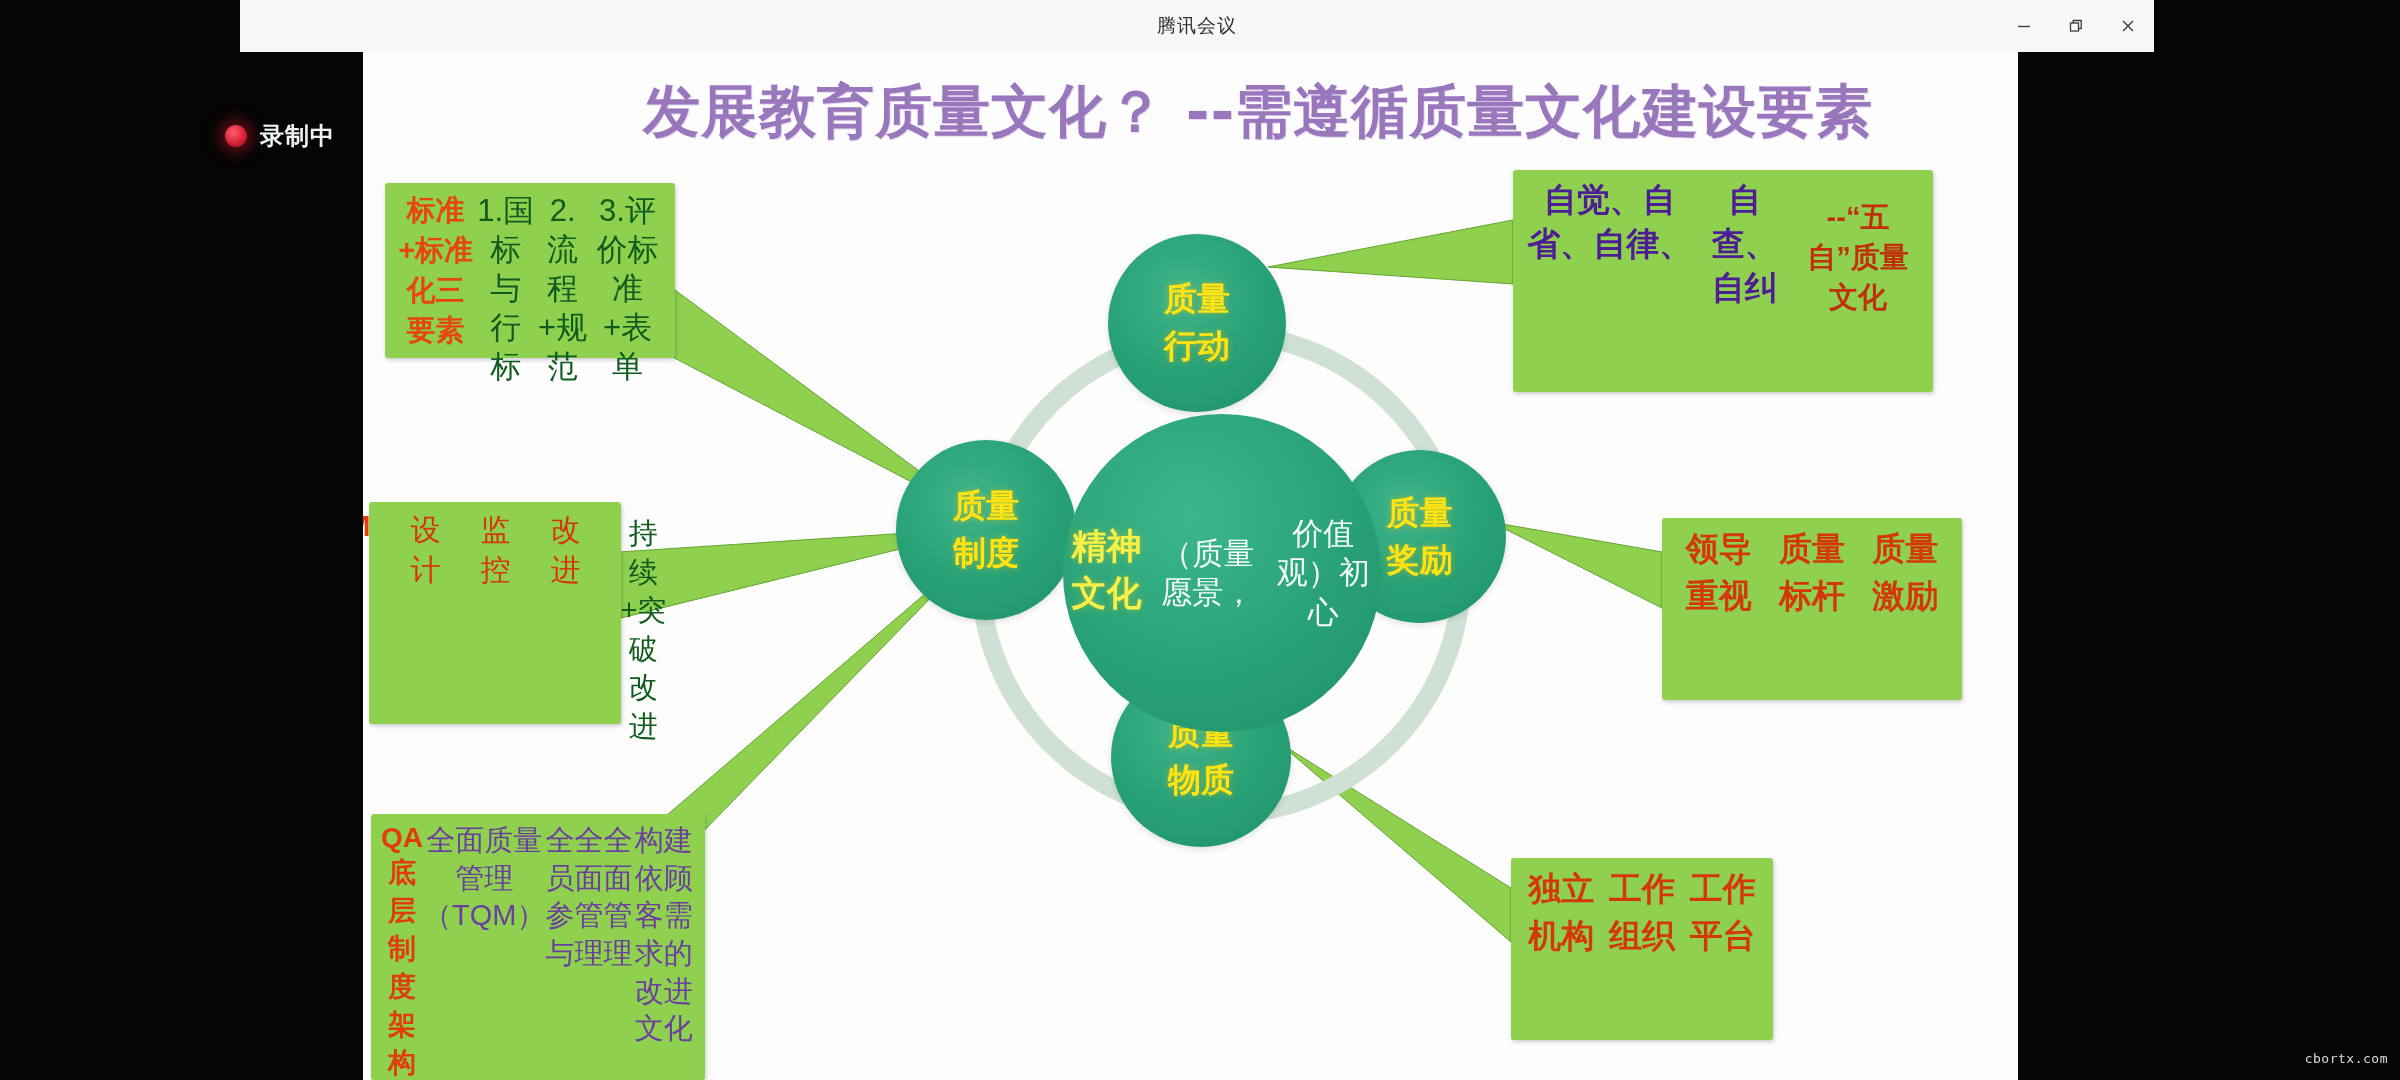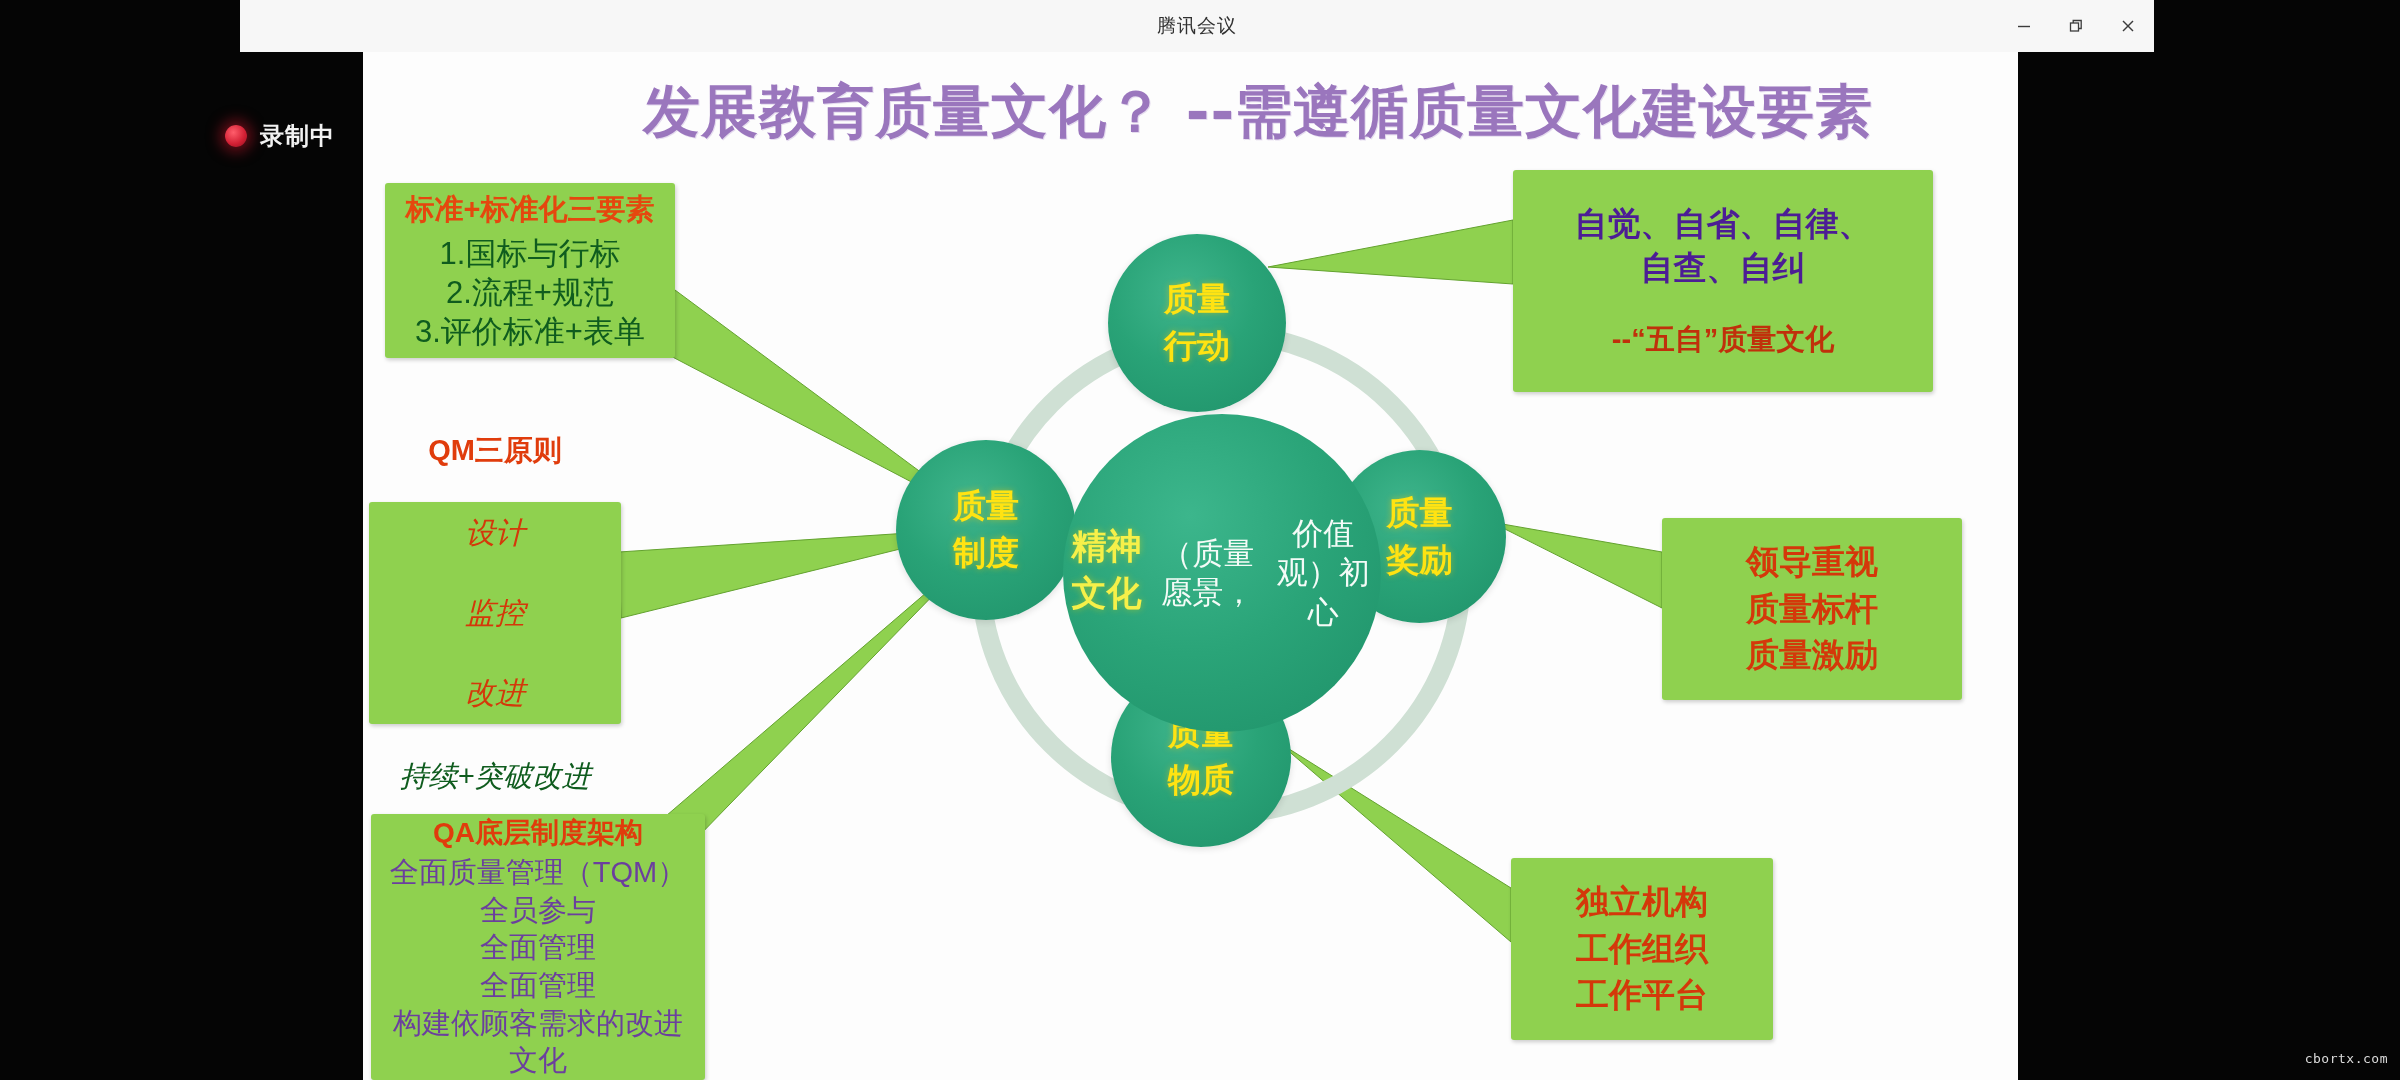--- a/index.html
+++ b/index.html
@@ -88,43 +88,43 @@
     text-align:center;
   }
   .center .hd{ color:#f6f049; font-size:35px; font-weight:700; margin-bottom:6px;
                text-shadow:0 0 7px rgba(255,220,0,.45); }
   .center .sub{ color:#f4fbf7; font-size:31px; line-height:1.26; font-weight:400; }
 
   
   .box{
     position:absolute; background:#8fd14f; border-radius:3px;
     box-shadow:1px 2px 4px rgba(0,0,0,.2);
-    display:flex; flex-direction:column; align-items:center; justify-content:center;
+    display:flex; flex-direction:row; align-items:flex-start; justify-content:center;
     text-align:center; padding:8px 10px;
   }
   .hdr{ color:#e03c0c; font-weight:700; }
   .ln{ line-height:1.26; }
 
   
   #box-standards{ left:22px;  top:131px; width:290px; height:175px; }
   #box-standards .hdr{ font-size:29px; color:#e5470e; margin-bottom:4px; }
   #box-standards .ln{ font-size:31px; color:#0f5c1e; }
 
   #box-qm{ left:6px; top:450px; width:252px; height:222px;gap:40px; }
   #box-qm .hdr{ font-size:29px; margin-bottom:2px; }
-  #box-qm .ln{ font-size:30px; color:#d4380a; line-height:1.33;font-style:italic; }
+  #box-qm .ln{ font-size:30px; color:#d4380a; line-height:1.33; }
   #box-qm .last{ font-size:29px; color:#0f5c1e; margin-top:4px; }
 
   #box-qa{ left:8px; top:762px; width:334px; height:266px; }
   #box-qa .hdr{ font-size:28px; margin-bottom:2px; }
   #box-qa .ln{ font-size:29px; color:#6b3f9e; line-height:1.3; }
 
   #box-five{ left:1150px; top:118px; width:420px; height:222px; }
   #box-five .ln{ font-size:33px; color:#4c1d95; font-weight:700; line-height:1.33; }
-  #box-five .tail{ font-size:29px; color:#c0300b; font-weight:700; margin-top:31px; }
+  #box-five .tail{ font-size:29px; color:#c0300b; font-weight:700; margin-top:20px; }
 
   #box-leader{ left:1299px; top:466px; width:300px; height:182px; }
   #box-leader .ln{ font-size:33px; color:#d4380a; font-weight:700; line-height:1.42; }
 
   #box-org{ left:1148px; top:806px; width:262px; height:182px; }
   #box-org .ln{ font-size:33px; color:#d4380a; font-weight:700; line-height:1.42; }
 
   svg.connectors{ position:absolute; left:0; top:0; width:1655px; height:1028px; pointer-events:none; }
 
   .wm{

